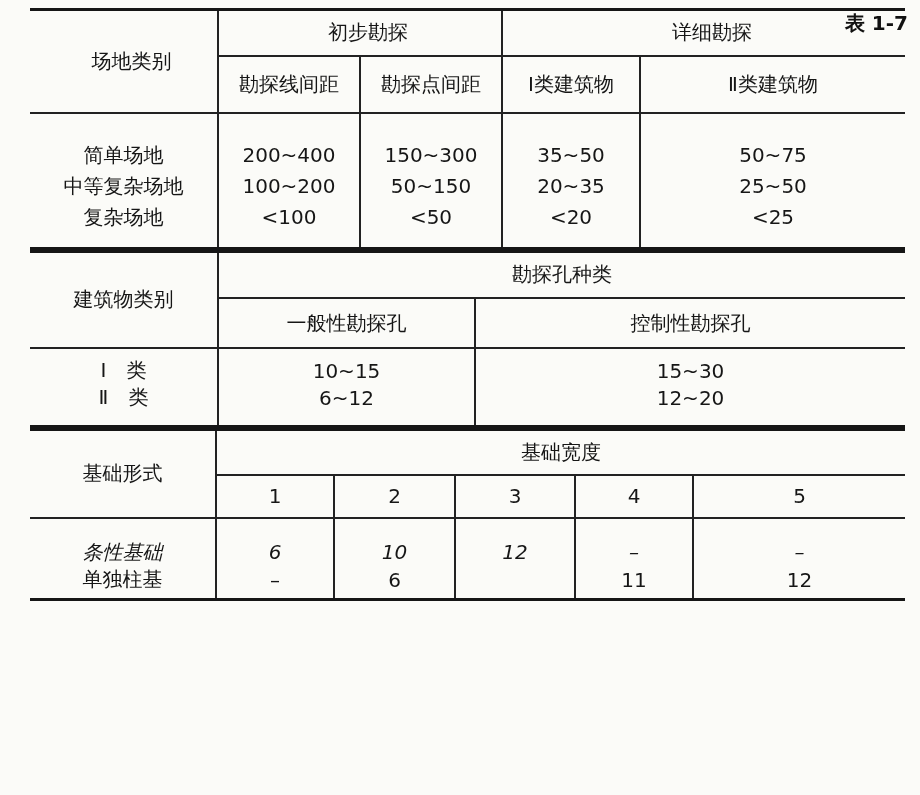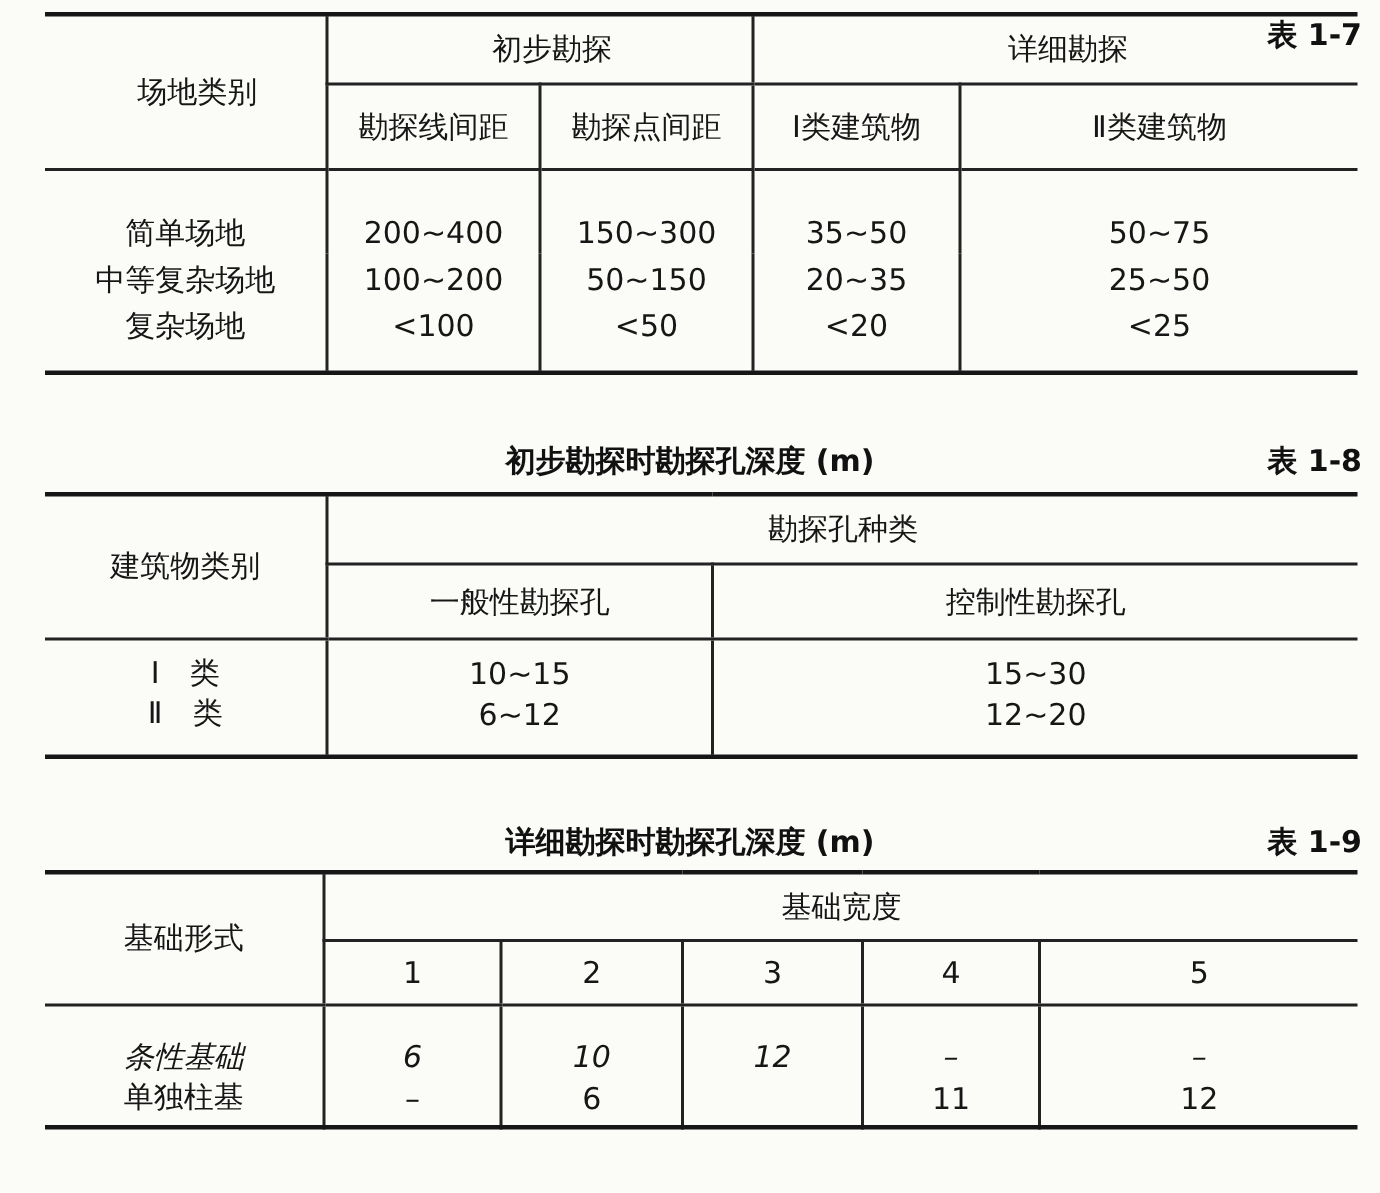--- a/index.html
+++ b/index.html
@@ -99,24 +99,20 @@
           <td>复杂场地</td>
           <td class="vl">&lt;100</td>
           <td class="vl">&lt;50</td>
           <td class="vl">&lt;20</td>
           <td class="vl">&lt;25</td>
         </tr>
       </tbody>
     </table>
   </div>
 
-  <div class="caption cap2">
-    <span>初步勘探时勘探孔深度 (m)</span>
-    <span class="tlabel">表 1-8</span>
-  </div>
   <div class="block">
     <table class="t" id="t8">
       <colgroup>
         <col style="width:188px">
           <col style="width:257px">
           <col>
       </colgroup>
       <thead>
         <tr class="h1">
           <td rowspan="2" class="hb">建筑物类别</td>
@@ -135,24 +131,20 @@
         </tr>
         <tr class="padb">
           <td>Ⅱ　类</td>
           <td class="vl">6~12</td>
           <td class="vl">12~20</td>
         </tr>
       </tbody>
     </table>
   </div>
 
-  <div class="caption cap3">
-    <span>详细勘探时勘探孔深度 (m)</span>
-    <span class="tlabel">表 1-9</span>
-  </div>
   <div class="block">
     <table class="t" id="t9">
       <colgroup>
         <col style="width:186px">
           <col style="width:118px">
           <col style="width:121px">
         <col style="width:120px">
           <col style="width:118px">
           <col>
       </colgroup>

